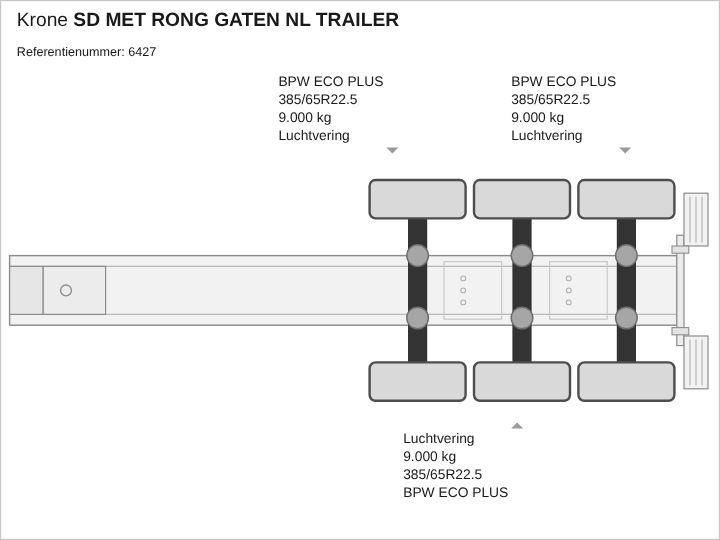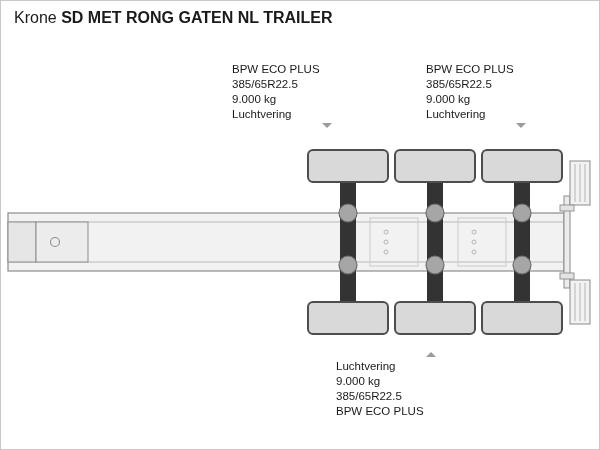--- a/index.html
+++ b/index.html
@@ -69,20 +69,21 @@
   }
 </style>
 </head>
 <body>
 
 <div id="page">
 
   <div class="title">
     <span class="brand">Krone </span><span class="model">SD MET RONG GATEN NL TRAILER</span>
   </div>
+  <div class="subtitle">Referentienummer: 6427</div>
 
   <div class="annot" style="left:232px; top:62px; width:190px;">
     <div>BPW ECO PLUS</div>
     <div>385/65R22.5</div>
     <div>9.000 kg</div>
     <div>Luchtvering</div>
     <span class="caret"></span>
   </div>
 
   <div class="annot" style="left:426px; top:62px; width:190px;">

